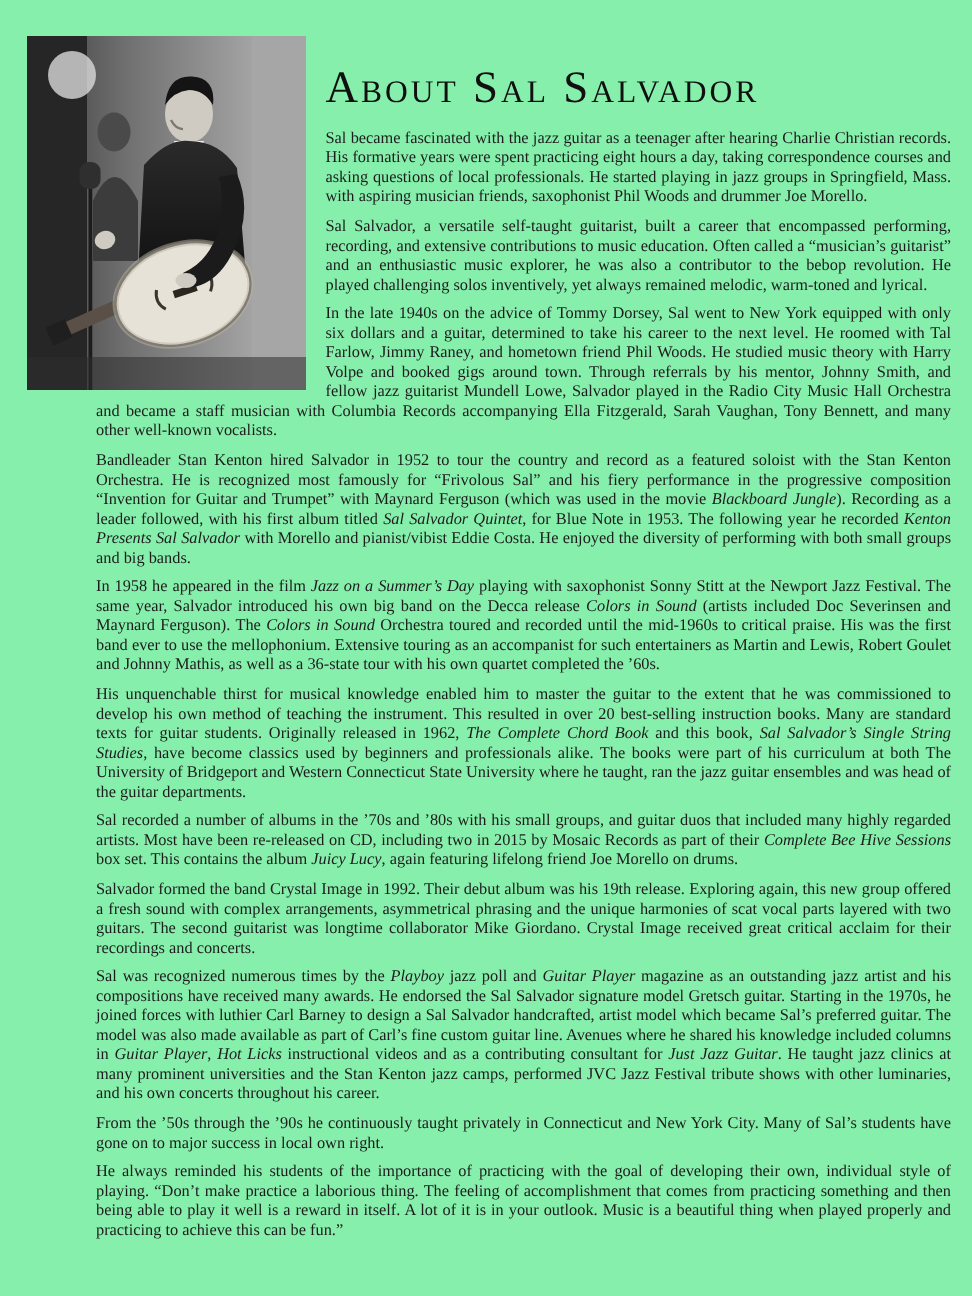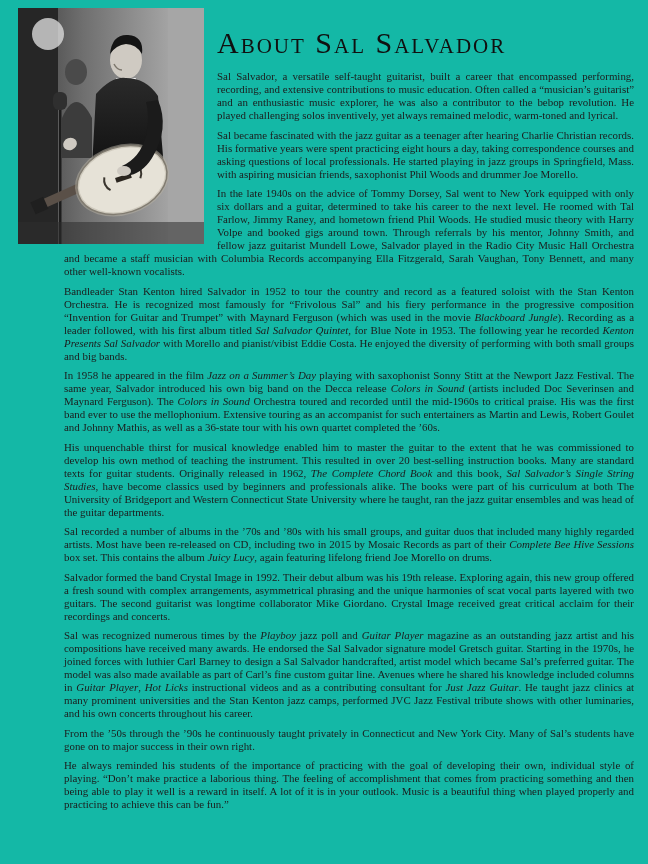--- a/index.html
+++ b/index.html
@@ -10,22 +10,22 @@
   body {
     width: 648px;
     min-height: 864px;
     font-family: "Liberation Serif", serif;
     color: #1c1c1c;
   }
   .page {
     box-sizing: border-box;
     width: 648px;
     min-height: 864px;
-    padding: 8px 14px 12px 64px;
-    background: #14b8a6;
+    padding: 24px 14px 12px 64px;
+    background: #86efac;
   }
   figure.photo {
     float: left;
     width: 186px;
     height: 236px;
     margin: 0 13px 6px -46px;
     padding: 0;
     background: #8f8f8f;
     overflow: hidden;
   }
@@ -105,26 +105,26 @@
 
       <ellipse cx="52" cy="136" rx="7" ry="6" fill="#cfcac2" transform="rotate(-20 52 136)"></ellipse>
 
       <rect x="0" y="214" width="186" height="22" fill="#2e2e2e" opacity="0.55"></rect>
     </svg>
   </figure>
 
   <h1 class="title">About Sal Salvador</h1>
 
   <div class="article-body">
+      <p><span>Sal became fascinated with the jazz guitar as a teenager after hearing Charlie Christian records. His formative years were spent practicing eight hours a day, taking correspondence courses and asking questions of local professionals. He started playing in jazz groups in Springfield, Mass. with aspiring musician friends, saxophonist Phil Woods and drummer Joe Morello.</span></p>
       <p><span>Sal Salvador, a versatile self-taught guitarist, built a career that encompassed performing, recording, and extensive contributions to music education. Often called a “musician’s guitarist” and an enthusiastic music explorer, he was also a contributor to the bebop revolution. He played challenging solos inventively, yet always remained melodic, warm-toned and lyrical.</span></p>
-      <p><span>Sal became fascinated with the jazz guitar as a teenager after hearing Charlie Christian records. His formative years were spent practicing eight hours a day, taking correspondence courses and asking questions of local professionals. He started playing in jazz groups in Springfield, Mass. with aspiring musician friends, saxophonist Phil Woods and drummer Joe Morello.</span></p>
       <p><span>In the late 1940s on the advice of Tommy Dorsey, Sal went to New York equipped with only six dollars and a guitar, determined to take his career to the next level. He roomed with Tal Farlow, Jimmy Raney, and hometown friend Phil Woods. He studied music theory with Harry Volpe and booked gigs around town. Through referrals by his mentor, Johnny Smith, and fellow jazz guitarist Mundell Lowe, Salvador played in the Radio City Music Hall Orchestra and became a staff musician with Columbia Records accompanying Ella Fitzgerald, Sarah Vaughan, Tony Bennett, and many other well-known vocalists.</span></p>
       <p><span>Bandleader Stan Kenton hired Salvador in 1952 to tour the country and record as a featured soloist with the Stan Kenton Orchestra. He is recognized most famously for “Frivolous Sal” and his fiery performance in the progressive composition “Invention for Guitar and Trumpet” with Maynard Ferguson (which was used in the movie </span><i>Blackboard Jungle</i><span>). Recording as a leader followed, with his first album titled </span><i>Sal Salvador Quintet</i><span>, for Blue Note in 1953. The following year he recorded </span><i>Kenton Presents Sal Salvador</i><span> with Morello and pianist/vibist Eddie Costa. He enjoyed the diversity of performing with both small groups and big bands.</span></p>
       <p><span>In 1958 he appeared in the film </span><i>Jazz on a Summer’s Day</i><span> playing with saxophonist Sonny Stitt at the Newport Jazz Festival. The same year, Salvador introduced his own big band on the Decca release </span><i>Colors in Sound</i><span> (artists included Doc Severinsen and Maynard Ferguson). The </span><i>Colors in Sound</i><span> Orchestra toured and recorded until the mid-1960s to critical praise. His was the first band ever to use the mellophonium. Extensive touring as an accompanist for such entertainers as Martin and Lewis, Robert Goulet and Johnny Mathis, as well as a 36-state tour with his own quartet completed the ’60s.</span></p>
       <p><span>His unquenchable thirst for musical knowledge enabled him to master the guitar to the extent that he was commissioned to develop his own method of teaching the instrument. This resulted in over 20 best-selling instruction books. Many are standard texts for guitar students. Originally released in 1962, </span><i>The Complete Chord Book</i><span> and this book, </span><i>Sal Salvador’s Single String Studies</i><span>, have become classics used by beginners and professionals alike. The books were part of his curriculum at both The University of Bridgeport and Western Connecticut State University where he taught, ran the jazz guitar ensembles and was head of the guitar departments.</span></p>
       <p><span>Sal recorded a number of albums in the ’70s and ’80s with his small groups, and guitar duos that included many highly regarded artists. Most have been re-released on CD, including two in 2015 by Mosaic Records as part of their </span><i>Complete Bee Hive Sessions</i><span> box set. This contains the album </span><i>Juicy Lucy</i><span>, again featuring lifelong friend Joe Morello on drums.</span></p>
       <p><span>Salvador formed the band Crystal Image in 1992. Their debut album was his 19th release. Exploring again, this new group offered a fresh sound with complex arrangements, asymmetrical phrasing and the unique harmonies of scat vocal parts layered with two guitars. The second guitarist was longtime collaborator Mike Giordano. Crystal Image received great critical acclaim for their recordings and concerts.</span></p>
       <p><span>Sal was recognized numerous times by the </span><i>Playboy</i><span> jazz poll and </span><i>Guitar Player</i><span> magazine as an outstanding jazz artist and his compositions have received many awards. He endorsed the Sal Salvador signature model Gretsch guitar. Starting in the 1970s, he joined forces with luthier Carl Barney to design a Sal Salvador handcrafted, artist model which became Sal’s preferred guitar. The model was also made available as part of Carl’s fine custom guitar line. Avenues where he shared his knowledge included columns in </span><i>Guitar Player</i><span>, </span><i>Hot Licks</i><span> instructional videos and as a contributing consultant for </span><i>Just Jazz Guitar</i><span>. He taught jazz clinics at many prominent universities and the Stan Kenton jazz camps, performed JVC Jazz Festival tribute shows with other luminaries, and his own concerts throughout his career.</span></p>
-      <p><span>From the ’50s through the ’90s he continuously taught privately in Connecticut and New York City. Many of Sal’s students have gone on to major success in their own right.</span></p>
+      <p><span>From the ’50s through the ’90s he continuously taught privately in Connecticut and New York City. Many of Sal’s students have gone on to major success in local own right.</span></p>
       <p><span>He always reminded his students of the importance of practicing with the goal of developing their own, individual style of playing. “Don’t make practice a laborious thing. The feeling of accomplishment that comes from practicing something and then being able to play it well is a reward in itself. A lot of it is in your outlook. Music is a beautiful thing when played properly and practicing to achieve this can be fun.”</span></p>
     </div>
 
 </div>
 
 </body></html>

